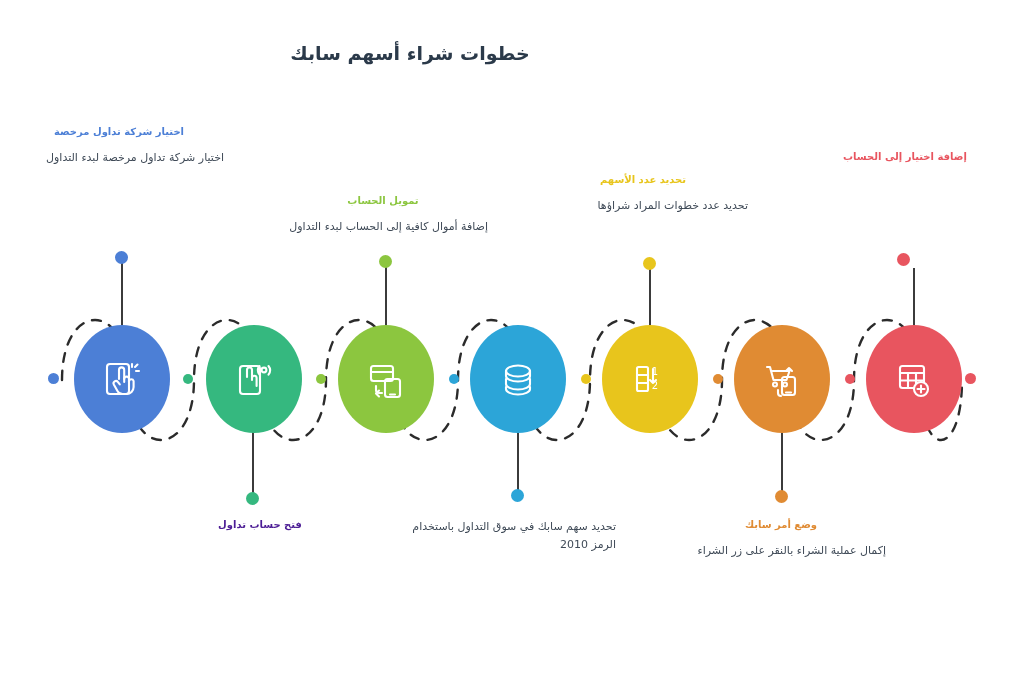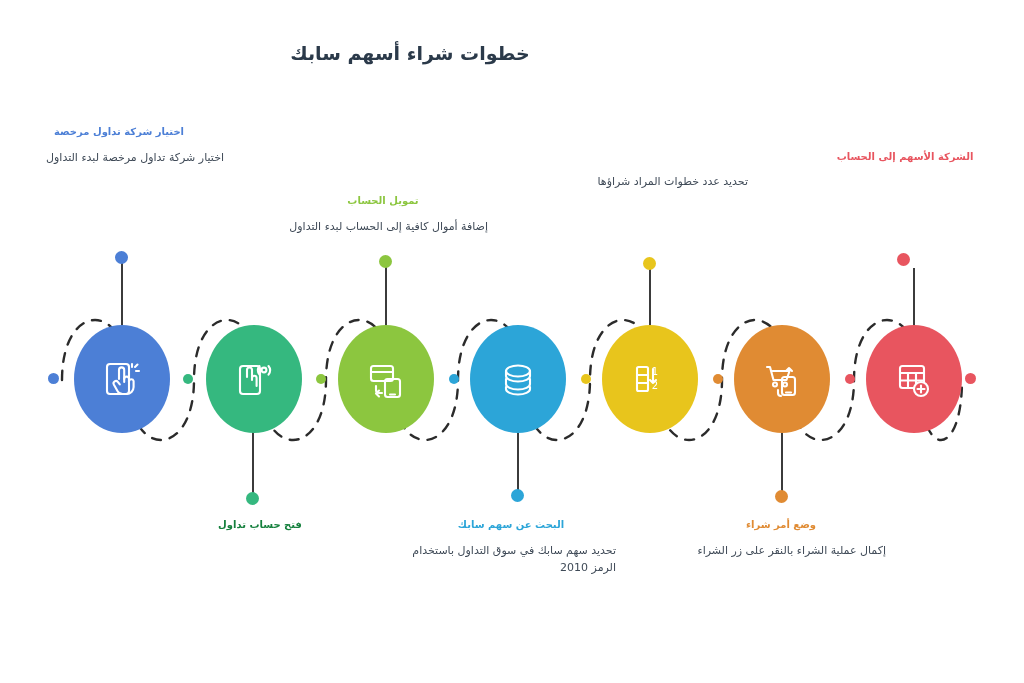--- a/index.html
+++ b/index.html
@@ -133,21 +133,21 @@
   <svg width="52" height="52" viewBox="0 0 52 52" fill="none" stroke="#ffffff" stroke-width="2.1" stroke-linecap="round" stroke-linejoin="round">
     <rect x="12" y="13" width="20" height="28" rx="3"></rect>
     <path d="M19 24 l0 -7 a2.5 2.5 0 0 1 5 0 l0 10"></path>
     <path d="M24 25 a2.3 2.3 0 0 1 4.6 0 l0 8"></path>
     <circle cx="36" cy="17" r="2.4"></circle>
     <path d="M40.5 13 a7 7 0 0 1 0 8.6"></path>
     <path d="M31.5 13 a7 7 0 0 0 0 8.6"></path>
   </svg>
 </div>
 <div class="label" style="left:155px; top:518px;">
-  <div class="hd" style="color:#15803d;">فتح حساب تداول</div>
+  <div class="hd" style="color:#4c1d95;">فتح حساب تداول</div>
 </div>
 
 <div class="stem" style="left:385px; top:266px; height:64px;"></div>
 <div class="dot" style="left:379px; top:255px; background:#8cc63f;"></div>
 <div class="node" style="left:338px; top:325px; background:#8cc63f;">
   <svg width="52" height="52" viewBox="0 0 52 52" fill="none" stroke="#ffffff" stroke-width="2.1" stroke-linecap="round" stroke-linejoin="round">
     <rect x="11" y="13" width="22" height="15" rx="2.5"></rect>
     <path d="M11 19 l22 0"></path>
     <rect x="25" y="26" width="15" height="18" rx="2.5"></rect>
     <path d="M30 41.5 l5 0"></path>
@@ -164,62 +164,62 @@
 <div class="dot" style="left:511px; top:489px; background:#2ca5d8;"></div>
 <div class="node" style="left:470px; top:325px; background:#2ca5d8;">
   <svg width="52" height="52" viewBox="0 0 52 52" fill="none" stroke="#ffffff" stroke-width="2.1" stroke-linecap="round" stroke-linejoin="round">
     <ellipse cx="26" cy="18" rx="12" ry="5.5"></ellipse>
     <path d="M14 18 l0 5 a12 5.5 0 0 0 24 0 l0 -5"></path>
     <path d="M14 26 l0 5 a12 5.5 0 0 0 24 0 l0 -5"></path>
     <path d="M14 34 l0 2 a12 5.5 0 0 0 24 0 l0 -2"></path>
   </svg>
 </div>
 <div class="label" style="left:406px; top:518px;">
-  <div class="hd" style="color:#2ca5d8;">البحث عن سهم سابك</div>
   <div class="bd">تحديد سهم سابك في سوق التداول باستخدام الرمز 2010</div>
 </div>
 
 <div class="stem" style="left:649px; top:268px; height:62px;"></div>
 <div class="dot" style="left:643px; top:257px; background:#e8c51c;"></div>
 <div class="node" style="left:602px; top:325px; background:#e8c51c;">
   <svg width="52" height="52" viewBox="0 0 52 52" fill="none" stroke="#ffffff" stroke-width="2.1" stroke-linecap="round" stroke-linejoin="round">
     <rect x="13" y="14" width="11" height="24" rx="1.5"></rect>
     <path d="M13 22 l11 0 M13 30 l11 0"></path>
     <path d="M29 16 l0 14 M29 30 l-3 -3 M29 30 l3 -3"></path>
     <text x="34" y="22" font-family="DejaVu Sans, sans-serif" font-size="10" fill="#ffffff" stroke="none">1</text>
     <text x="34" y="36" font-family="DejaVu Sans, sans-serif" font-size="10" fill="#ffffff" stroke="none">2</text>
   </svg>
 </div>
 <div class="label" style="left:538px; top:173px;">
+  <div class="hd" style="color:#e8c51c;">تحديد عدد الأسهم</div>
   <div class="bd">تحديد عدد خطوات المراد شراؤها</div>
 </div>
 
 <div class="stem" style="left:781px; top:432px; height:62px;"></div>
 <div class="dot" style="left:775px; top:490px; background:#e08b33;"></div>
 <div class="node" style="left:734px; top:325px; background:#e08b33;">
   <svg width="52" height="52" viewBox="0 0 52 52" fill="none" stroke="#ffffff" stroke-width="2.1" stroke-linecap="round" stroke-linejoin="round">
     <path d="M11 14 l3 0 l3.5 13 l13 0 l3 -9 l-17 0"></path>
     <circle cx="19" cy="31.5" r="2"></circle>
     <circle cx="29" cy="31.5" r="2"></circle>
     <rect x="26" y="24" width="13" height="18" rx="2.5"></rect>
     <path d="M30 39.5 l5 0"></path>
     <path d="M22 37 l0 3 a3 3 0 0 0 3 3"></path>
     <path d="M33 19 l0 -4 M33 15 l-3 3 M33 15 l3 3"></path>
   </svg>
 </div>
 <div class="label" style="left:676px; top:518px;">
-  <div class="hd" style="color:#e08b33;">وضع أمر شراء</div>
+  <div class="hd" style="color:#e08b33;">وضع أمر سابك</div>
   <div class="bd">إكمال عملية الشراء بالنقر على زر الشراء</div>
 </div>
 
 <div class="stem" style="left:913px; top:268px; height:62px;"></div>
 <div class="dot" style="left:897px; top:253px; background:#e8555f;"></div>
 <div class="node" style="left:866px; top:325px; background:#e8555f;">
   <svg width="52" height="52" viewBox="0 0 52 52" fill="none" stroke="#ffffff" stroke-width="2.1" stroke-linecap="round" stroke-linejoin="round">
     <rect x="12" y="13" width="24" height="22" rx="2.5"></rect>
     <path d="M12 20 l24 0 M12 27.5 l24 0 M20 20 l0 15 M28 20 l0 15"></path>
     <circle cx="33" cy="36" r="7" fill="#e8555f"></circle>
     <path d="M33 32.5 l0 7 M29.5 36 l7 0"></path>
   </svg>
 </div>
 <div class="label" style="left:800px; top:150px;">
-  <div class="hd" style="color:#e8555f;">الشركة الأسهم إلى الحساب</div>
+  <div class="hd" style="color:#e8555f;">إضافة اختيار إلى الحساب</div>
 </div>
 
 </body></html>

